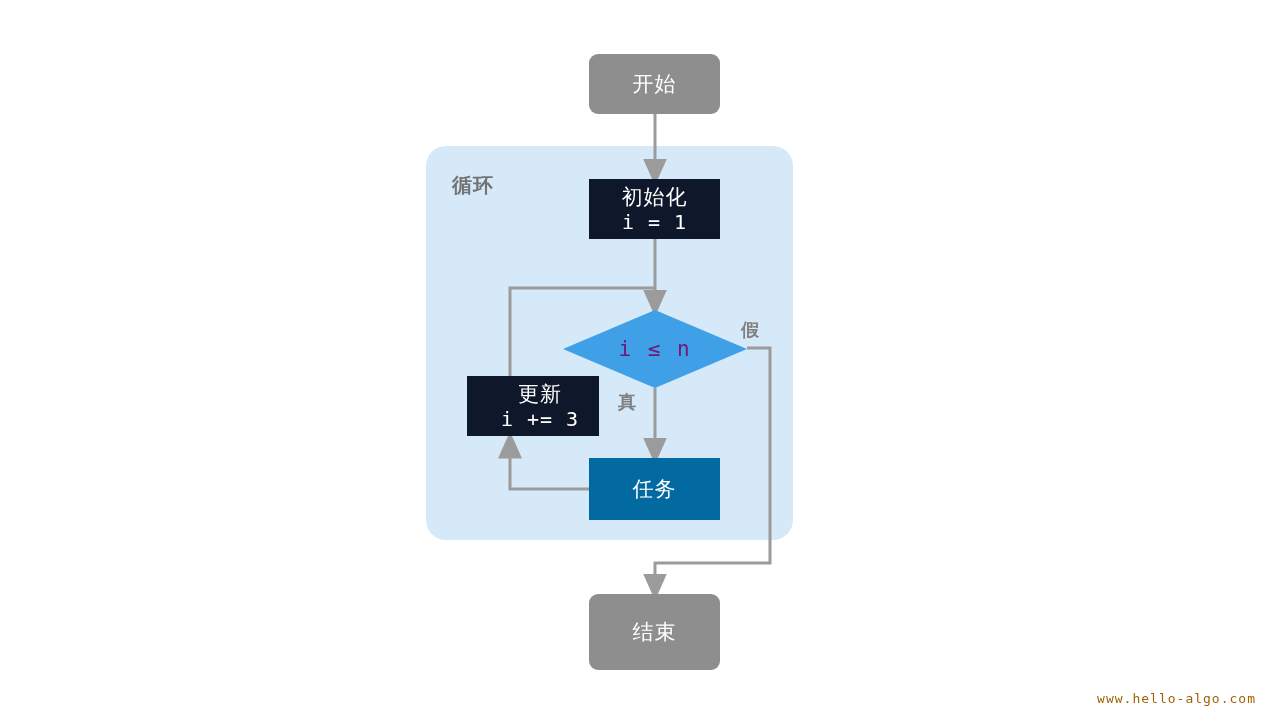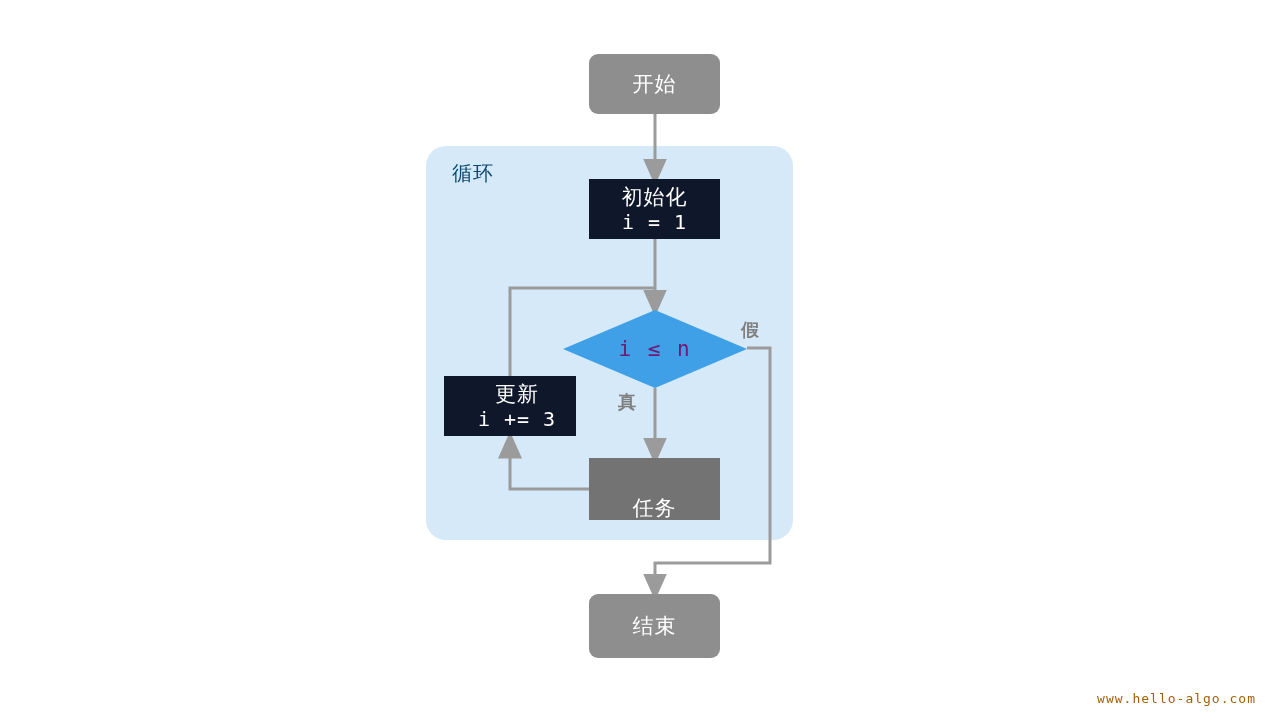--- a/index.html
+++ b/index.html
@@ -29,24 +29,24 @@
     left: 426px;
     top: 146px;
     width: 367px;
     height: 394px;
     background: #d6e9f8;
     border-radius: 20px;
   }
   .loop-label {
     position: absolute;
     left: 452px;
-    top: 160px;
+    top: 172px;
     font-size: 20px;
-    font-weight: normal;
-    color: #0c4a6e;
+    font-weight: bold;
+    color: #737373;
     letter-spacing: 1px;
     white-space: nowrap;
   }
 
   
   .node {
     position: absolute;
     display: flex;
     flex-direction: column;
     align-items: center;
@@ -67,29 +67,28 @@
   }
 
   .node-terminal {
     background: #8e8e8e;
     border-radius: 9px;
   }
   .node-process {
     background: #0f172a;
   }
   .node-task {
-    background: #737373;
-    justify-content: flex-end;
+    background: #0369a1;
   }
 
   #node-start  { left: 589px; top: 54px;  width: 131px; height: 60px; }
   #node-init   { left: 589px; top: 179px; width: 131px; height: 60px; }
-  #node-update { left: 444px; top: 376px; width: 132px; height: 60px; padding-left: 14px; }
+  #node-update { left: 467px; top: 376px; width: 132px; height: 60px; padding-left: 14px; }
   #node-task   { left: 589px; top: 458px; width: 131px; height: 62px; }
-  #node-end    { left: 589px; top: 594px; width: 131px; height: 64px; }
+  #node-end    { left: 589px; top: 594px; width: 131px; height: 76px; }
 
   
   .node-decision {
     position: absolute;
     left: 563px;
     top: 310px;
     width: 184px;
     height: 78px;
   }
   .node-decision .diamond-shape {

